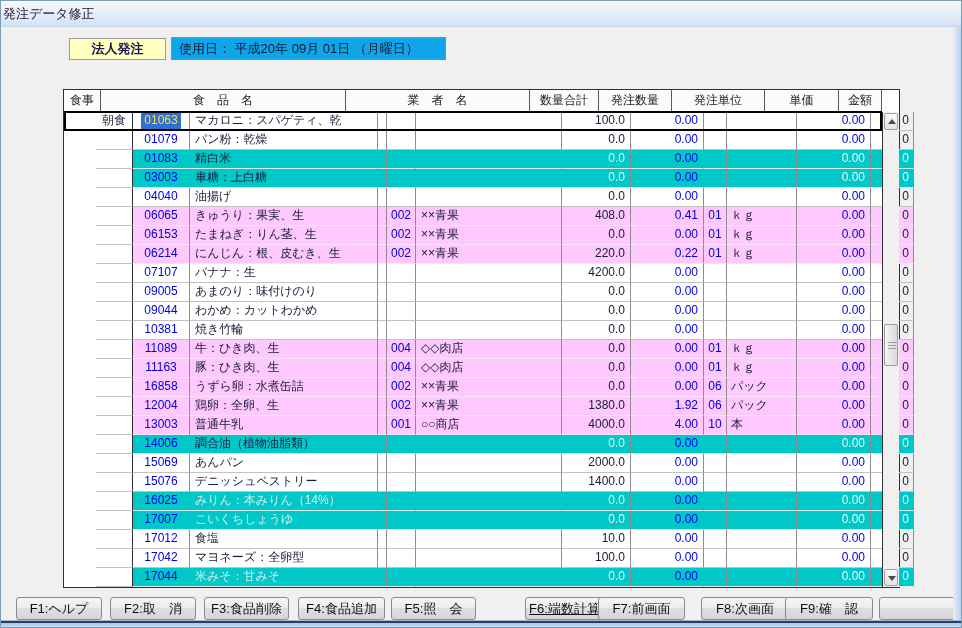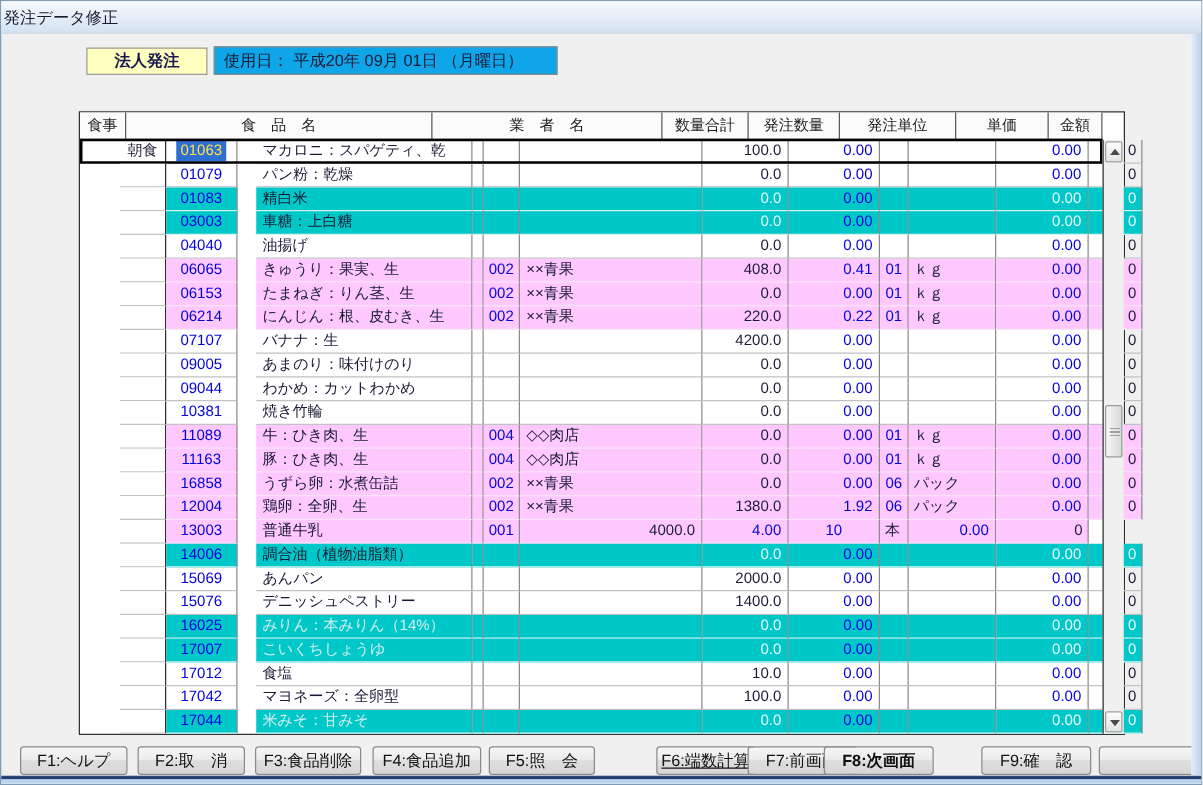--- a/index.html
+++ b/index.html
@@ -27,21 +27,21 @@
   .thead { position:absolute; left:0; top:0; width:818px; height:22px; display:grid;
     grid-template-columns:37px 245px 184px 69px 73px 93px 74px 43px; background:#fbfbfb; }
   .hcell { border-right:1px solid #5a5a5a; border-bottom:1px solid #303030;
     font-size:12px; color:#1c1c1c; text-align:center; line-height:20px; white-space:nowrap; overflow:hidden; }
   .tbody { position:absolute; left:0; top:22px; width:818px; }
   .row { display:grid; height:19px; position:relative;
     grid-template-columns:37px 57px 188px 9px 29px 146px 69px 73px 23px 70px 74px 43px;padding-left:32px; }
   .cell { border-right:1px solid #8c8c8c; border-bottom:1px solid #c2c2c2;
     font-size:12px; line-height:17px; color:#1a1a35; overflow:hidden; white-space:nowrap; }
   .c-code { text-align:center; color:#0000dd; }
-  .c-name { padding-left:5px;margin-left:15px; }
+  .c-name { padding-left:5px; }
   .c-vcode { text-align:center; color:#0000dd; }
   .c-vname { padding-left:5px; }
   .c-qty,.c-oqty,.c-price { text-align:right; padding-right:5px; }
   .c-amt { text-align:right; padding-right:4px; }
   .c-oqty,.c-ucode,.c-price { color:#0000dd; }
   .c-ucode { text-align:center; }
   .c-uname { padding-left:4px; }
   .row-cyan .cell { background:#00c8c8; border-bottom-color:#d8f2f2; }
   .row-pink .cell { background:#ffc8ff; border-bottom-color:#f6e4f6; }
   .row-cyan .c-qty,.row-cyan .c-price,.row-cyan .c-amt { color:#eef8f8; }
@@ -317,20 +317,21 @@
           <div class="cell c-uname">パック</div>
           <div class="cell c-price">0.00</div>
           <div class="cell c-amt">0</div>
         </div>
         <div class="row row-pink">
           <div class="cell c-meal"></div>
           <div class="cell c-code">13003</div>
           <div class="cell c-name">普通牛乳</div>
           <div class="cell c-spacer"></div>
           <div class="cell c-vcode">001</div>
+          <div class="cell c-vname">○○商店</div>
           <div class="cell c-qty">4000.0</div>
           <div class="cell c-oqty">4.00</div>
           <div class="cell c-ucode">10</div>
           <div class="cell c-uname">本</div>
           <div class="cell c-price">0.00</div>
           <div class="cell c-amt">0</div>
         </div>
         <div class="row row-cyan">
           <div class="cell c-meal"></div>
           <div class="cell c-code">14006</div>
@@ -460,20 +461,20 @@
   </div>
 
   <div id="fkeys">
       <button class="fkey" style="left: 15px; width: 86px;">F1:ヘルプ</button>
       <button class="fkey" style="left: 109px; width: 86px;">F2:取　消</button>
       <button class="fkey" style="left: 203px; width: 85px;">F3:食品削除</button>
       <button class="fkey" style="left: 297px; width: 87px;">F4:食品追加</button>
       <button class="fkey" style="left: 390px; width: 85px;">F5:照　会</button>
       <button class="fkey" style="left: 524px; width: 79px; text-decoration: underline;">F6:端数計算</button>
       <button class="fkey" style="left: 597px; width: 87px;">F7:前画面</button>
-      <button class="fkey" style="left: 658px; width: 88px; font-weight: bold;">F8:次画面</button>
+      <button class="fkey" style="left: 700px; width: 88px;">F8:次画面</button>
       <button class="fkey" style="left: 784px; width: 88px;">F9:確　認</button>
       <button class="fkey" style="left: 878px; width: 77px;"></button>
     </div>
 
   <div class="win-right"></div>
   <div class="win-bottom"></div>
 </div>
 
 </body></html>

